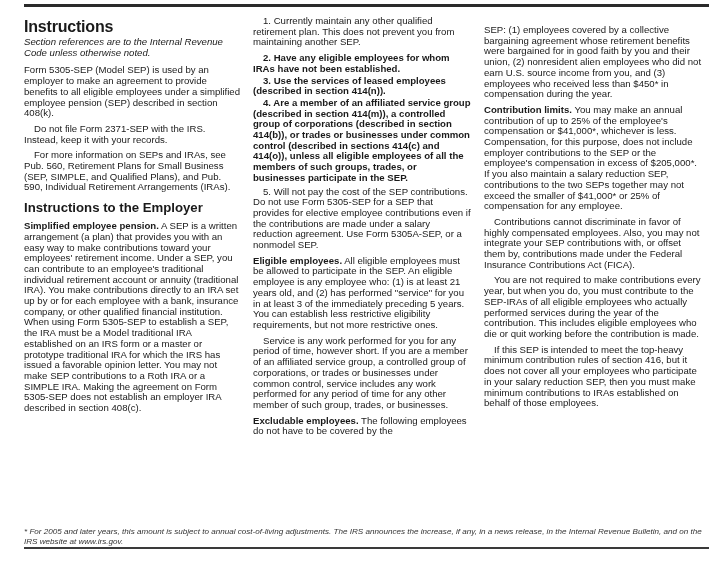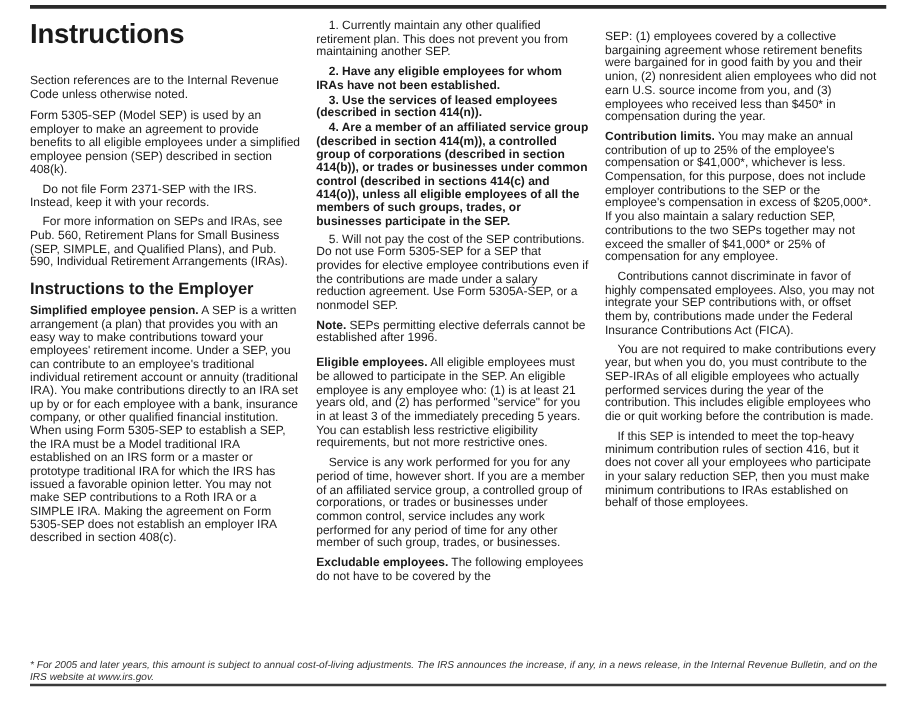--- a/index.html
+++ b/index.html
@@ -3,26 +3,26 @@
   <meta charset="utf-8">
   <style>
     html, body { margin:0; padding:0; background:#ffffff; }
     body { width:719px; height:573px; overflow:hidden; position:relative;
            font-family:"Liberation Sans", sans-serif; color:#1a1a1a; }
     .top-rule { position:absolute; left:24px; top:4px; width:685px; height:3px; background:#2a2a2a; }
     .col { position:absolute; top:13px; font-size:9.6px; line-height:10.7px; }
     .col1 { left:24px; width:216px; }
     .col2 { left:253px; width:218px; }
     .col3 { left:484px; width:218px; }
-    h1 { font-size:22px; font-weight:bold; margin:5px 0 24px 0; line-height:18px; letter-spacing:-0.2px; }
+    h1 { font-size:16px; font-weight:bold; margin:5px 0 1px 0; line-height:18px; letter-spacing:-0.2px; }
     h2 { font-size:13.2px; font-weight:bold; margin:0 0 6px 0; line-height:15px; }
     p { margin:0 0 5px 0; }
     p.ind { text-indent:10px; }
     p.tight { margin-bottom:1px;font-weight:bold; }
-    .it { }
+    .it { font-style:italic; }
     .b { font-weight:bold;text-align:center; }
     .note-sec { margin-bottom:9px; }
     .footnote { position:absolute; left:24px; top:527px; width:690px; font-size:8.1px; line-height:9.5px; font-style:italic; color:#333; }
     .bottom-rule { position:absolute; left:24px; top:547px; width:685px; height:2px; background:#3a3a3a; }
     .footer { position:absolute; left:24px; top:567px; width:685px; height:16px; font-size:9.8px;margin-top:40px; }
     .footer .pra { position:absolute; left:0; top:2px; font-weight:bold; }
     .footer .cat { position:absolute; left:359px; top:3px; font-size:8.8px; color:#333; }
     .footer .formref { position:absolute; right:0; top:0; font-size:8.8px; color:#333; white-space:nowrap; }
     .footer .formnum { font-size:14px; font-weight:bold; color:#3b82f6; margin:0 2px; }
   </style>
@@ -40,21 +40,20 @@
   <h2>Instructions to the Employer</h2>
   <p><span class="b">Simplified employee pension.</span><span> A SEP is a written arrangement (a plan) that provides you with an easy way to make contributions toward your employees' retirement income. Under a SEP, you can contribute to an employee's traditional individual retirement account or annuity (traditional IRA). You make contributions directly to an IRA set up by or for each employee with a bank, insurance company, or other qualified financial institution. When using Form 5305-SEP to establish a SEP, the IRA must be a Model traditional IRA established on an IRS form or a master or prototype traditional IRA for which the IRS has issued a favorable opinion letter. You may not make SEP contributions to a Roth IRA or a SIMPLE IRA. Making the agreement on Form 5305-SEP does not establish an employer IRA described in section 408(c).</span></p>
 </div>
 
 <div class="col col2">
   <p class="ind" style="margin-top:3px">1. Currently maintain any other qualified retirement plan. This does not prevent you from maintaining another SEP.</p>
   <p class="ind tight">2. Have any eligible employees for whom IRAs have not been established.</p>
   <p class="ind tight">3. Use the services of leased employees (described in section 414(n)).</p>
   <p class="ind tight">4. Are a member of an affiliated service group (described in section 414(m)), a controlled group of corporations (described in section 414(b)), or trades or businesses under common control (described in sections 414(c) and 414(o)), unless all eligible employees of all the members of such groups, trades, or businesses participate in the SEP.</p>
   <p class="ind" style="margin-top:3px">5. Will not pay the cost of the SEP contributions. Do not use Form 5305-SEP for a SEP that provides for elective employee contributions even if the contributions are made under a salary reduction agreement. Use Form 5305A-SEP, or a nonmodel SEP.</p>
-  <p class="note-sec"><span class="b">Note.</span><span class="it"> SEPs permitting elective deferrals cannot be established after 1996.</span></p>
   <p><span class="b">Eligible employees.</span><span> All eligible employees must be allowed to participate in the SEP. An eligible employee is any employee who: (1) is at least 21 years old, and (2) has performed "service" for you in at least 3 of the immediately preceding 5 years. You can establish less restrictive eligibility requirements, but not more restrictive ones.</span></p>
   <p class="ind">Service is any work performed for you for any period of time, however short. If you are a member of an affiliated service group, a controlled group of corporations, or trades or businesses under common control, service includes any work performed for any period of time for any other member of such group, trades, or businesses.</p>
   <p><span class="b">Excludable employees.</span><span> The following employees do not have to be covered by the</span></p>
 </div>
 
 <div class="col col3">
   <p style="margin-top:12px">SEP: (1) employees covered by a collective bargaining agreement whose retirement benefits were bargained for in good faith by you and their union, (2) nonresident alien employees who did not earn U.S. source income from you, and (3) employees who received less than $450* in compensation during the year.</p>
   <p><span class="b">Contribution limits.</span><span> You may make an annual contribution of up to 25% of the employee's compensation or $41,000*, whichever is less. Compensation, for this purpose, does not include employer contributions to the SEP or the employee's compensation in excess of $205,000*. If you also maintain a salary reduction SEP, contributions to the two SEPs together may not exceed the smaller of $41,000* or 25% of compensation for any employee.</span></p>
   <p class="ind">Contributions cannot discriminate in favor of highly compensated employees. Also, you may not integrate your SEP contributions with, or offset them by, contributions made under the Federal Insurance Contributions Act (FICA).</p>
   <p class="ind">You are not required to make contributions every year, but when you do, you must contribute to the SEP-IRAs of all eligible employees who actually performed services during the year of the contribution. This includes eligible employees who die or quit working before the contribution is made.</p>

